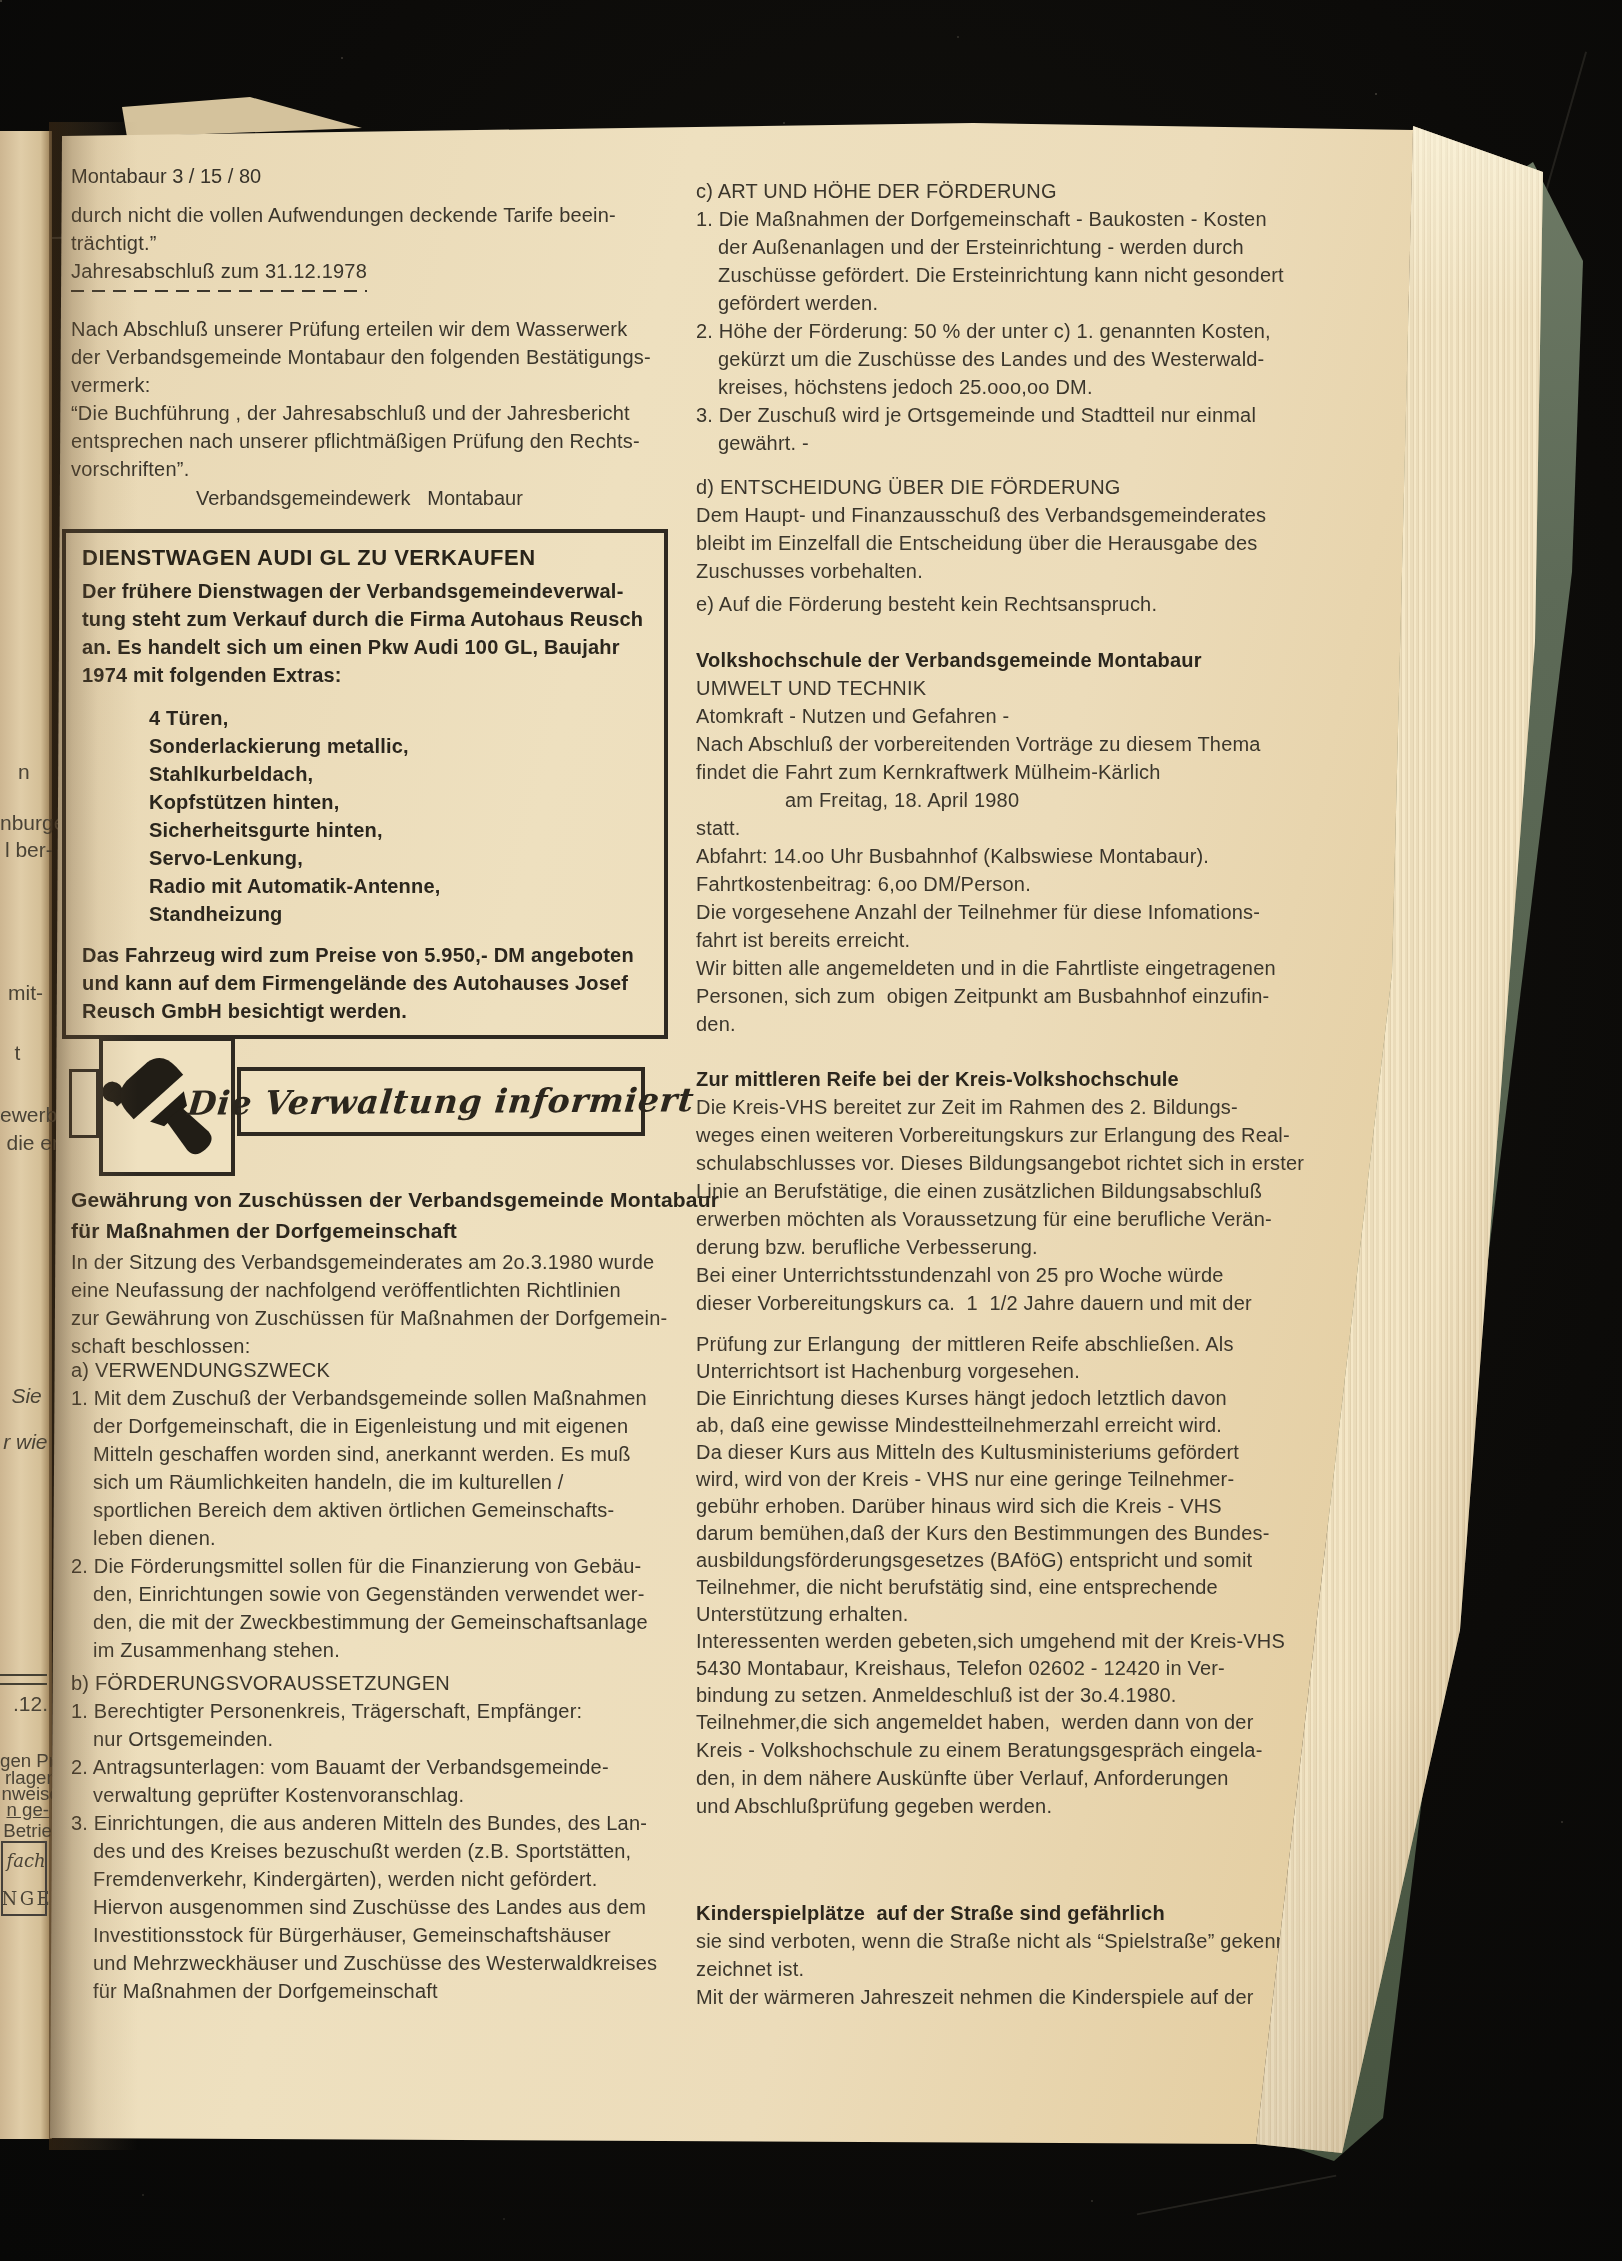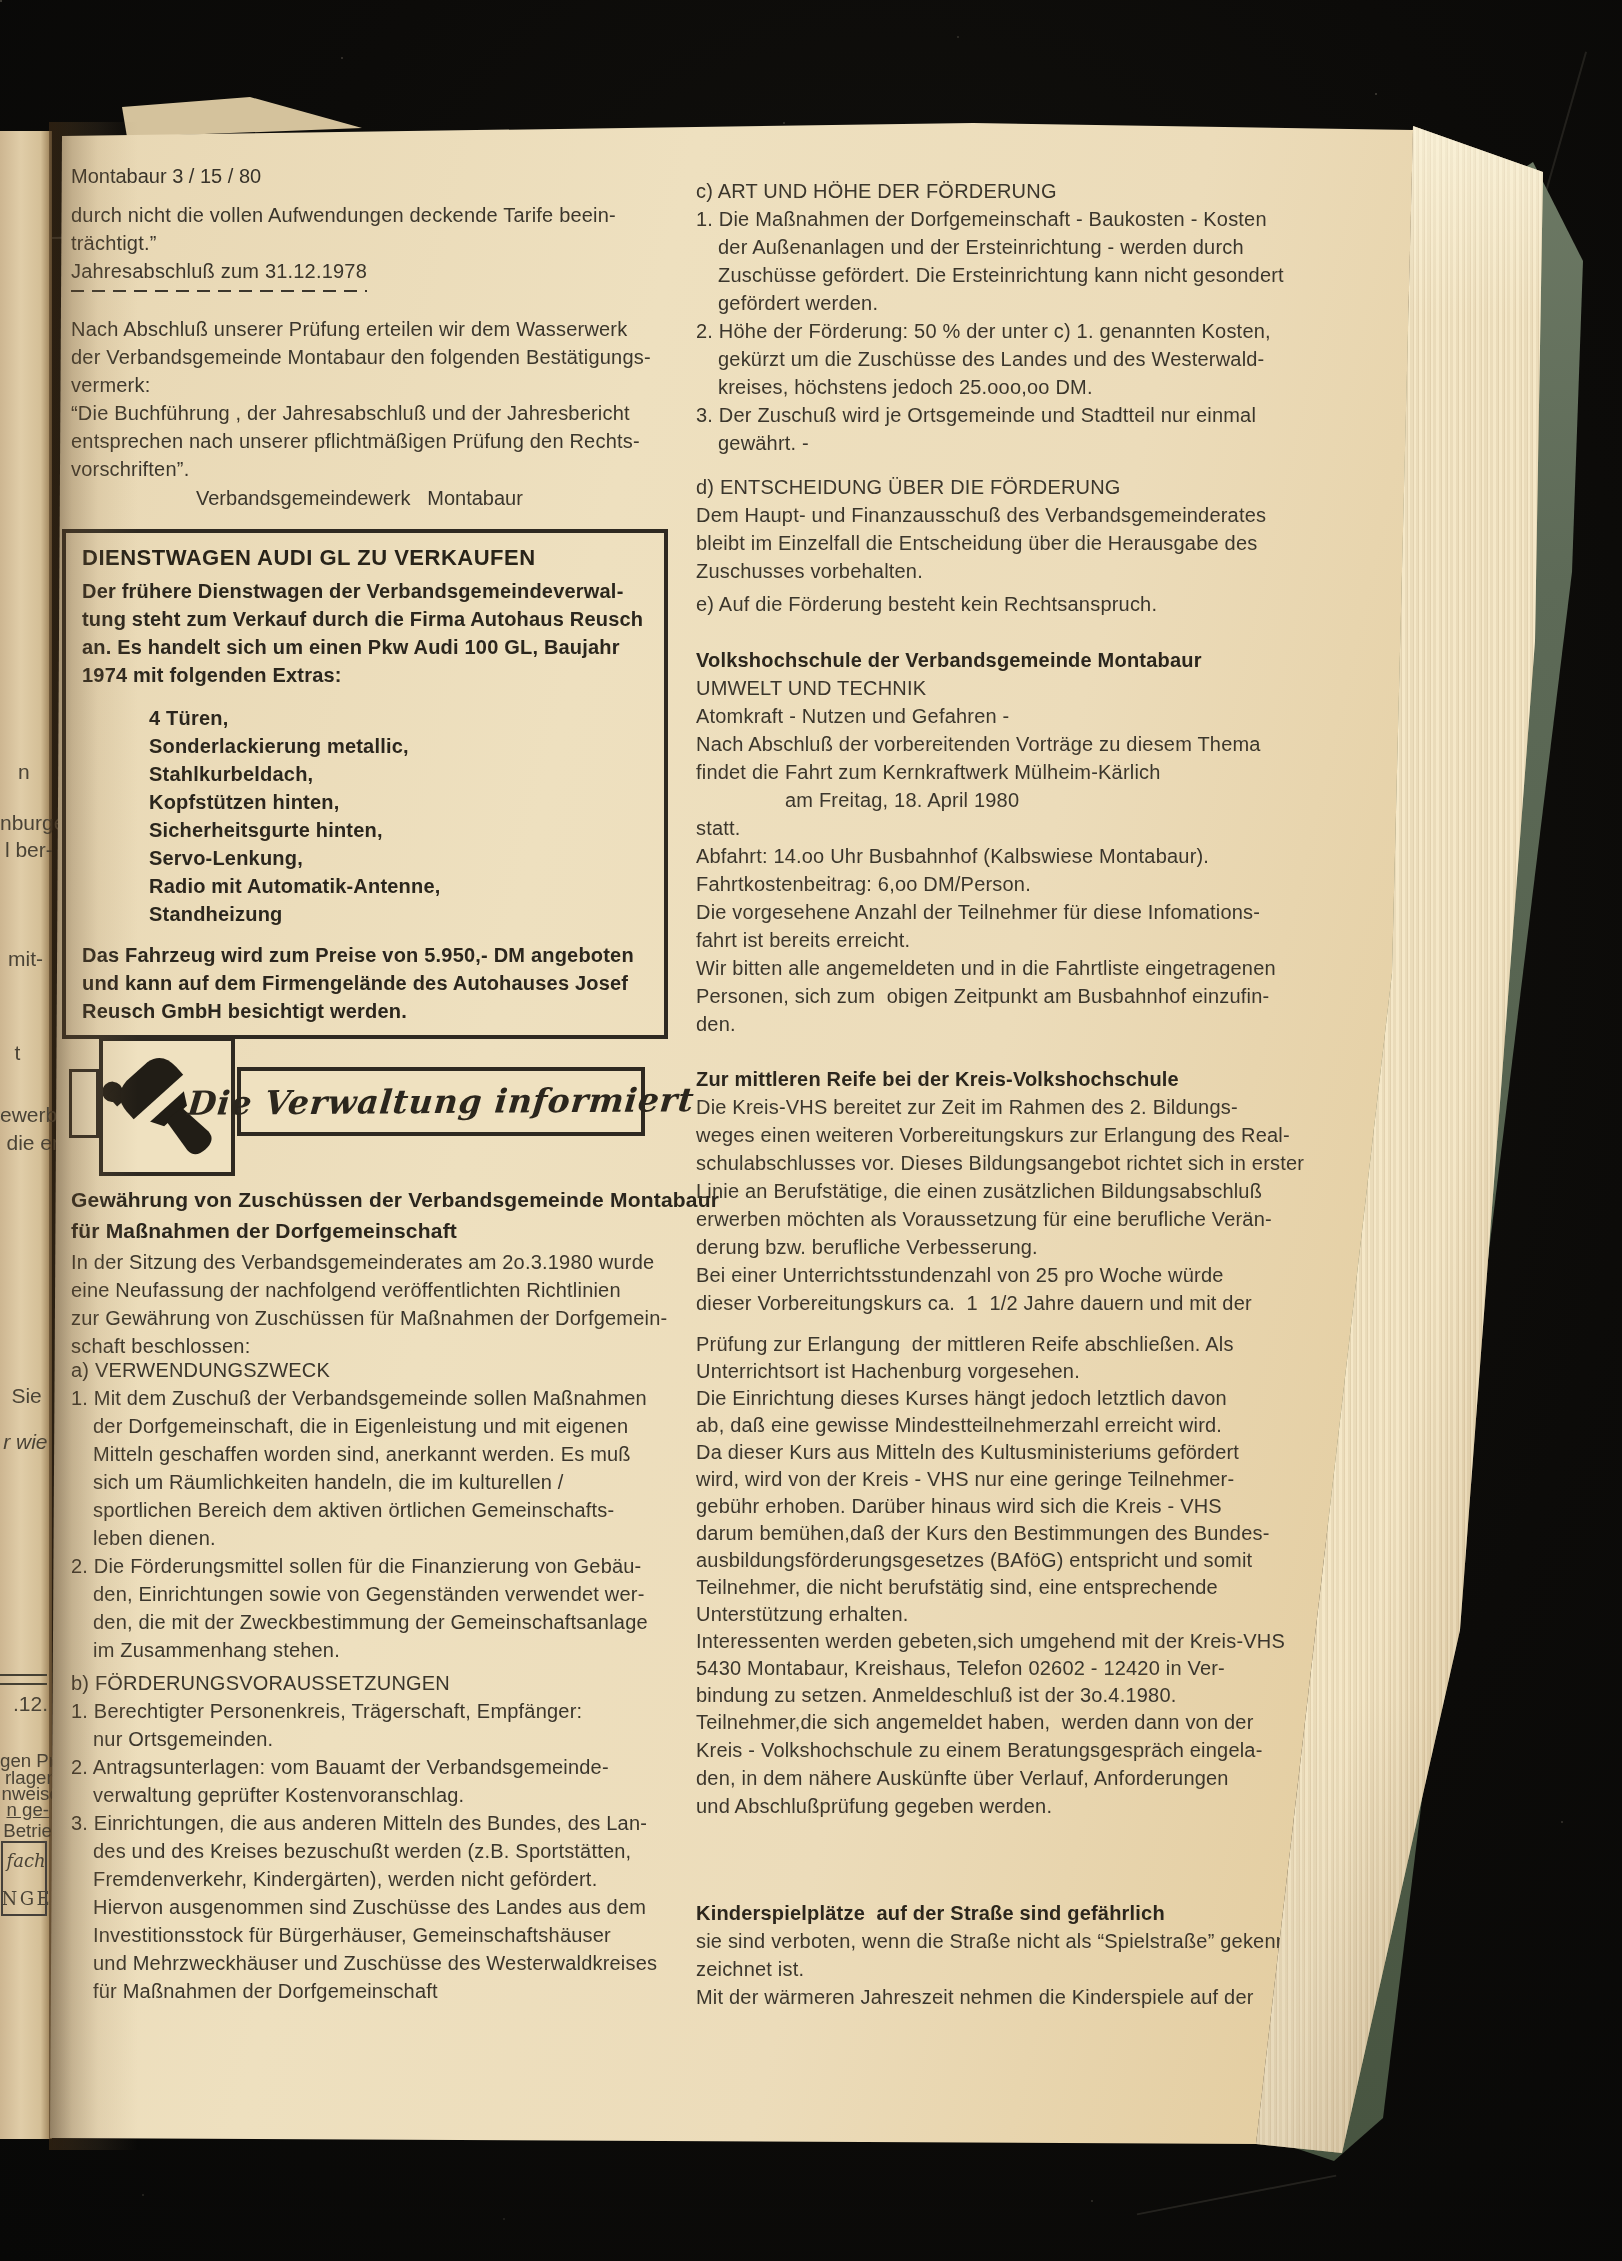--- a/index.html
+++ b/index.html
@@ -90,25 +90,25 @@
 
   <div id="cover"></div>
   <div id="stack"></div>
   <div id="stack-shade"></div>
   <div id="corner-flap"></div>
 
   <div id="prev-strip">
       <div class="frag" style="top: 629px; left: 18px;">n</div>
       <div class="frag" style="top: 680px; left: 0px;">nburger</div>
       <div class="frag" style="top: 707px; left: 4.9px;">l ber-</div>
-      <div class="frag" style="top: 816px; left: 8px;">mit-</div>
+      <div class="frag" style="top: 850px; left: 8px;">mit-</div>
       <div class="frag" style="top: 910px; left: 14.6px;">t</div>
       <div class="frag" style="top: 972px; left: 0px;">ewerbe</div>
       <div class="frag" style="top: 1000px; left: 6.5px;">die ent</div>
-      <div class="frag" style="top: 1253px; left: 11.4px;">Sie</div>
+      <div class="frag" style="top: 1253px; left: 11.4px; font-style: italic;">Sie</div>
       <div class="frag" style="top: 1299px; left: 3.2px; font-style: italic;">r wie</div>
       <div class="frag-rule" style="top: 1543px;"></div>
       <div class="frag" style="top: 1561px; left: 13px;">.12.</div>
       <div class="frag" style="top: 1619px; left: 0px; font-size: 18.7px;">gen Pri-</div>
       <div class="frag" style="top: 1636px; left: 4.9px; font-size: 18.7px;">rlagen</div>
       <div class="frag" style="top: 1652px; left: 1.6px; font-size: 18.7px;">nweise</div>
       <div class="frag" style="top: 1668px; left: 6.5px; font-size: 18.7px; text-decoration: underline;">n ge-</div>
       <div class="frag" style="top: 1689px; left: 3.2px; font-size: 18.7px;">Betrieb</div>
       <div class="frag-box" style="top: 1710px; height: 71px;"></div>
       <div class="frag fit" style="top: 1719px; left: 6.5px; font-size: 18px;">fach 7.</div>

